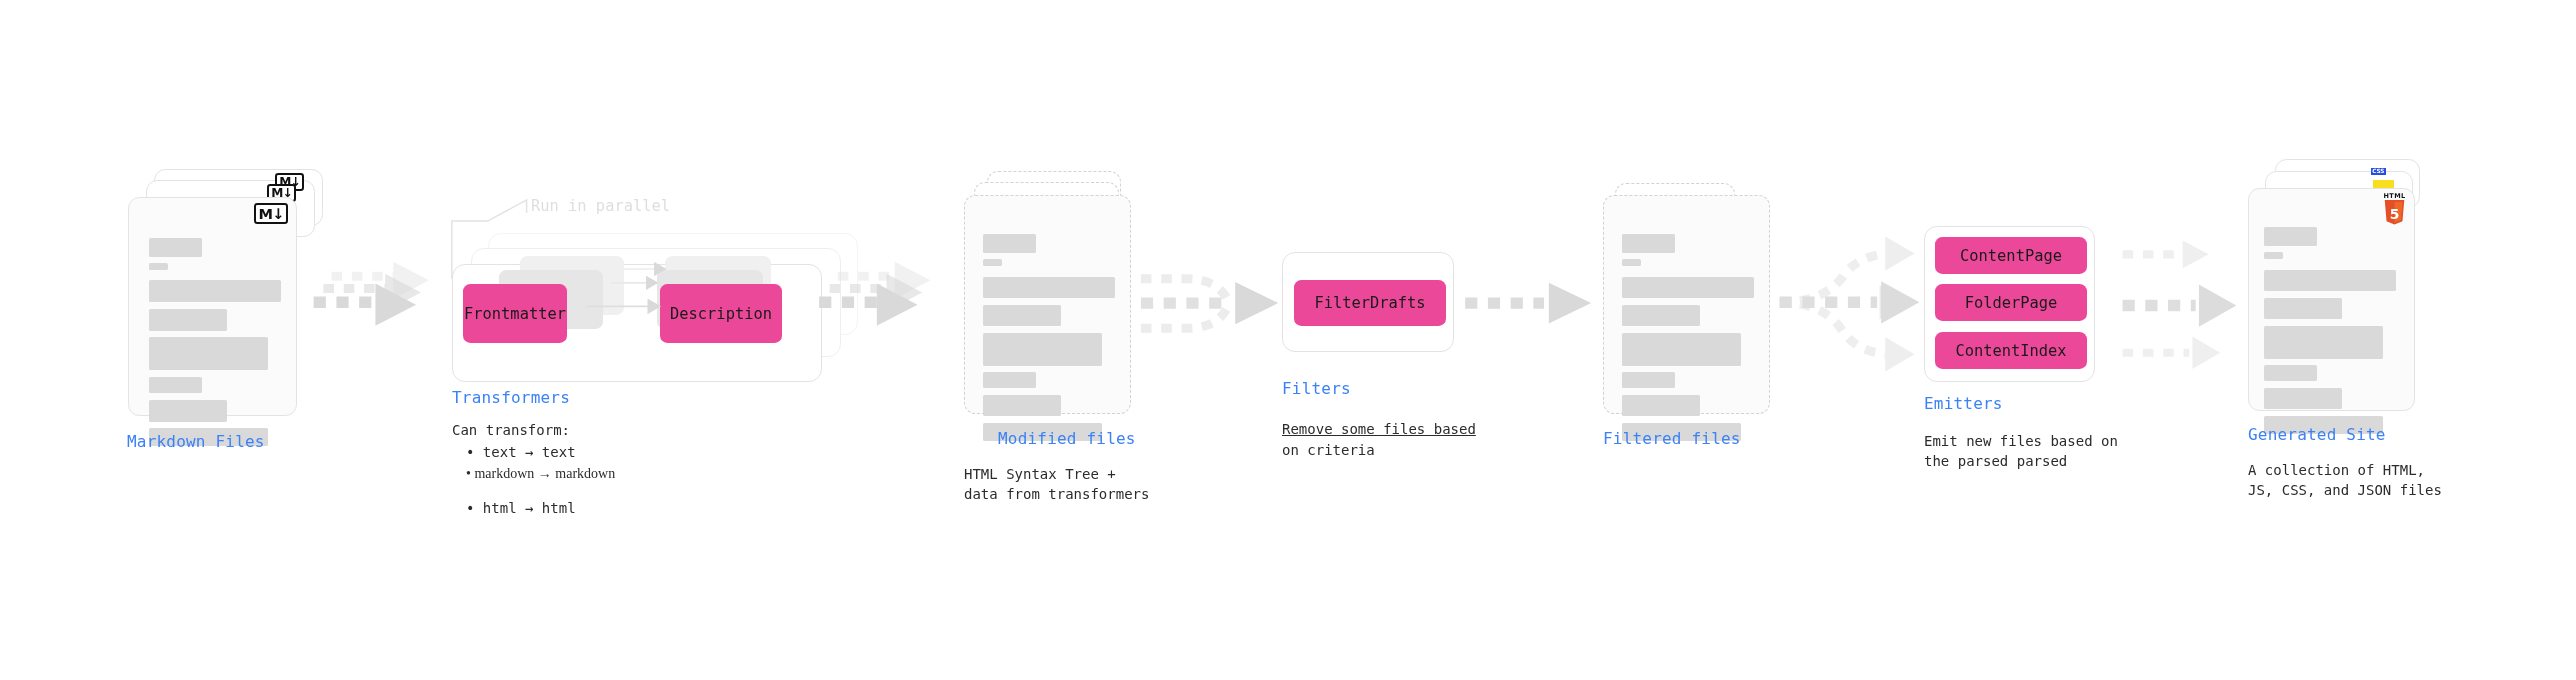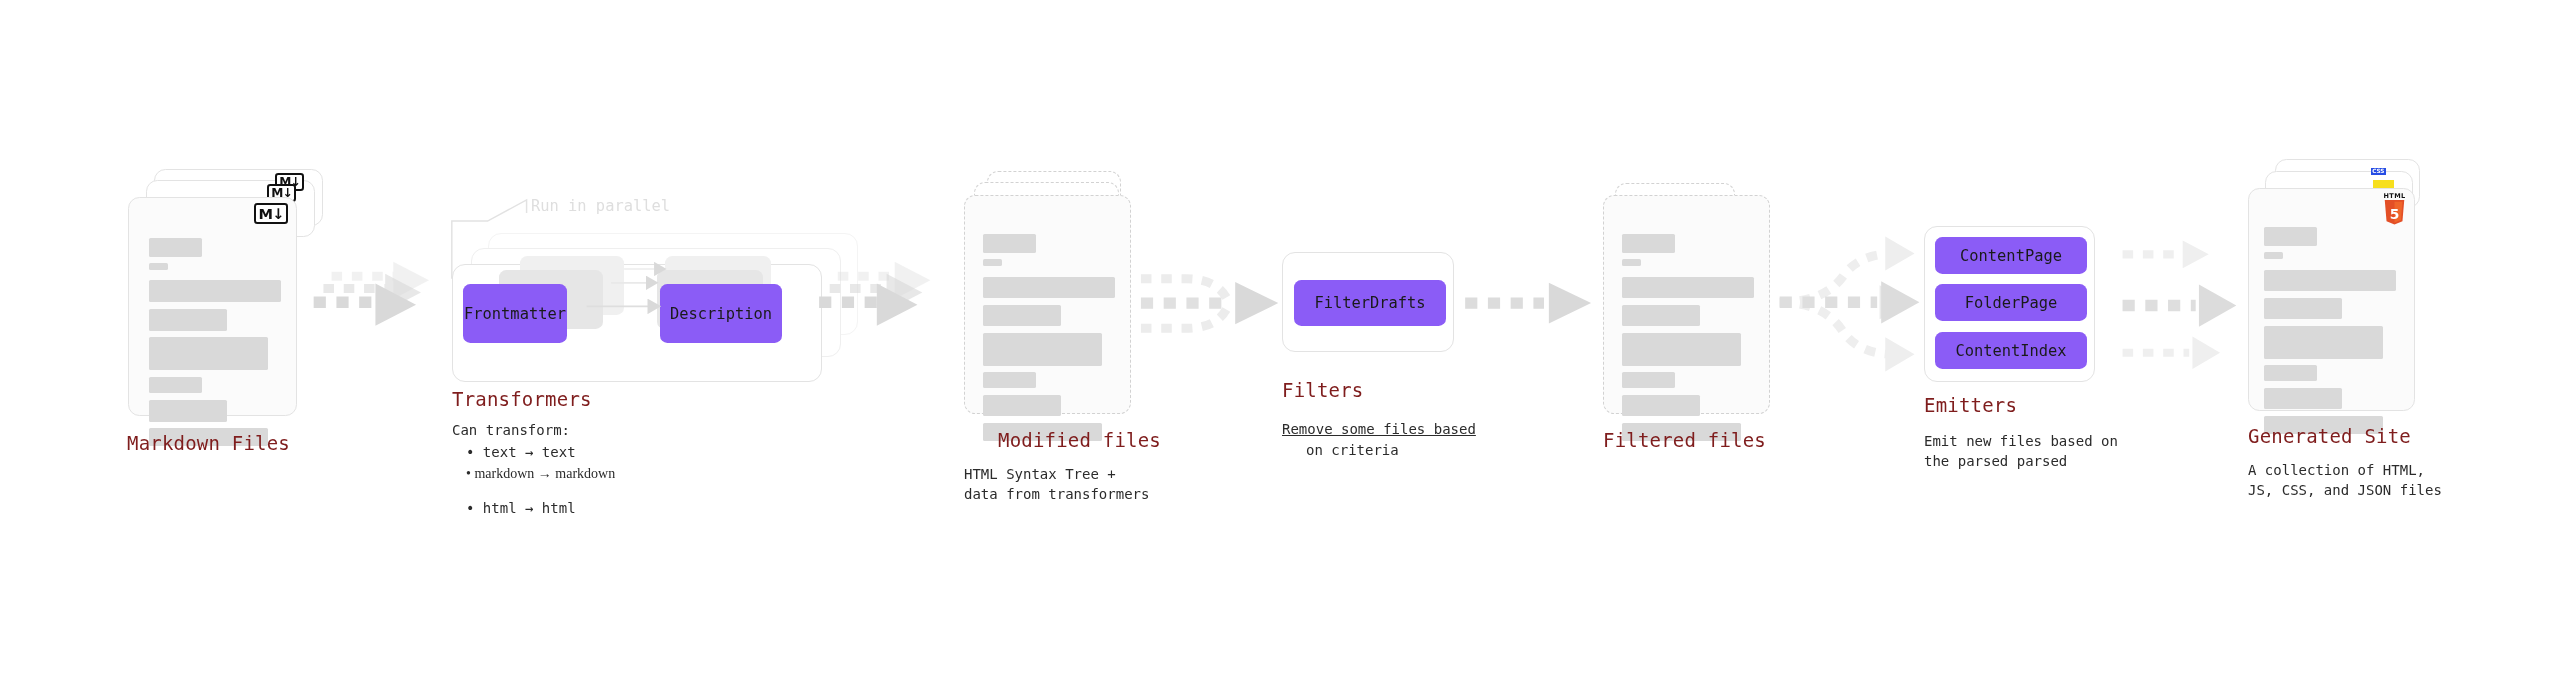--- a/index.html
+++ b/index.html
@@ -23,22 +23,22 @@
     background:#fbfbfb;
     border:1.3px dashed #d2d2d2;
   }
   .card.ghost{ background:#ffffff; }
 
   .bar{position:absolute;background:#d9d9d9;border-radius:1.6px;}
 
   
   .title{
     position:absolute;
-    font-size:19px;
-    color:#7f1d1d;
+    font-size:16px;
+    color:#3b82f6;
     letter-spacing:0.2px;
     white-space:nowrap;
   }
   .sub{
     position:absolute;
     font-size:14px;
     line-height:20.3px;
     color:#2b2b2b;
     white-space:pre;
   }
@@ -51,21 +51,21 @@
     border:1.3px solid #e3e3e3;
     border-radius:13px;
     background:#ffffff;
   }
   .pbox.faint{border-color:#efefef;}
   .pbox.faint2{border-color:#f4f4f4;}
 
   .chip{
     position:absolute;
     box-sizing:border-box;
-    background:#8b5cf6;
+    background:#ec4899;
     border-radius:7.3px;
     display:flex;align-items:center;justify-content:center;
     font-size:15.4px;color:#1a1a1a;
     white-space:nowrap;
   }
   .chip.f1{background:#e6e6e6;}
   .chip.f2{background:#f0f0f0;}
 
   .runlbl{
     position:absolute;
@@ -170,21 +170,21 @@
     <div class="sub" style="left:964px;top:464px;">HTML Syntax Tree +</div>
     <div class="sub" style="left:964px;top:484px;">data from transformers</div>
   </div>
 
   <div>
     <div class="pbox" style="left:1282px;top:252px;width:172px;height:100px;"></div>
     <div class="chip" style="left:1294px;top:280px;width:152px;height:46px;">FilterDrafts</div>
 
     <div class="title" style="left:1282px;top:379px;">Filters</div>
     <div class="sub" style="left:1282px;top:419px;text-decoration:underline;">Remove some files based</div>
-    <div class="sub" style="left:1282px;top:440px;margin-left:24px;">on criteria</div>
+    <div class="sub" style="left:1282px;top:440px;">on criteria</div>
   </div>
 
   <div>
     <div class="card dashed" style="left:1615px;top:183px;width:120px;height:45px;background:#fff;"></div>
     <div class="card dashed" style="left:1603px;top:195px;width:167px;height:219px;">
       <div class="bar" style="left:18px;top:38px;width:53px;height:18.7px;"></div>
       <div class="bar" style="left:18px;top:63px;width:18.7px;height:6.5px;"></div>
       <div class="bar" style="left:18px;top:81px;width:132px;height:21px;"></div>
       <div class="bar" style="left:18px;top:109px;width:78px;height:21px;"></div>
       <div class="bar" style="left:18px;top:137px;width:119px;height:33px;"></div>

